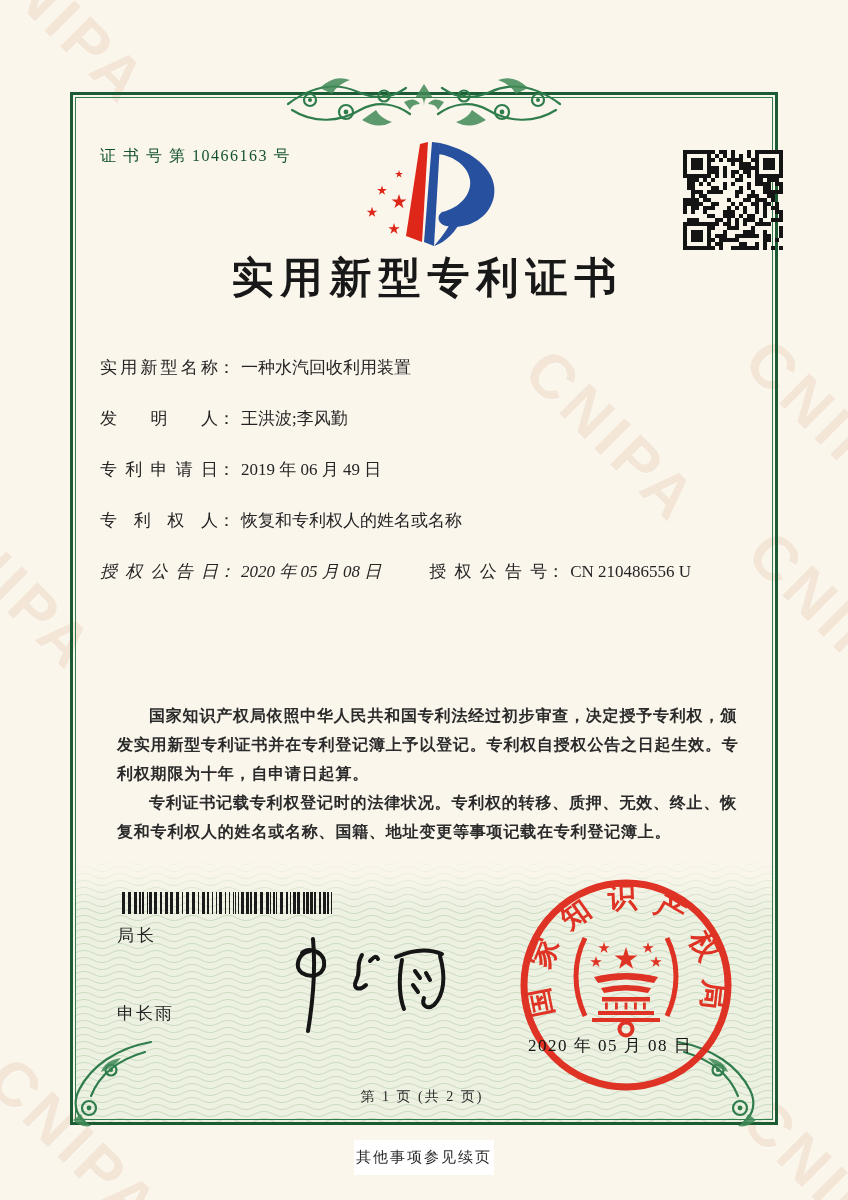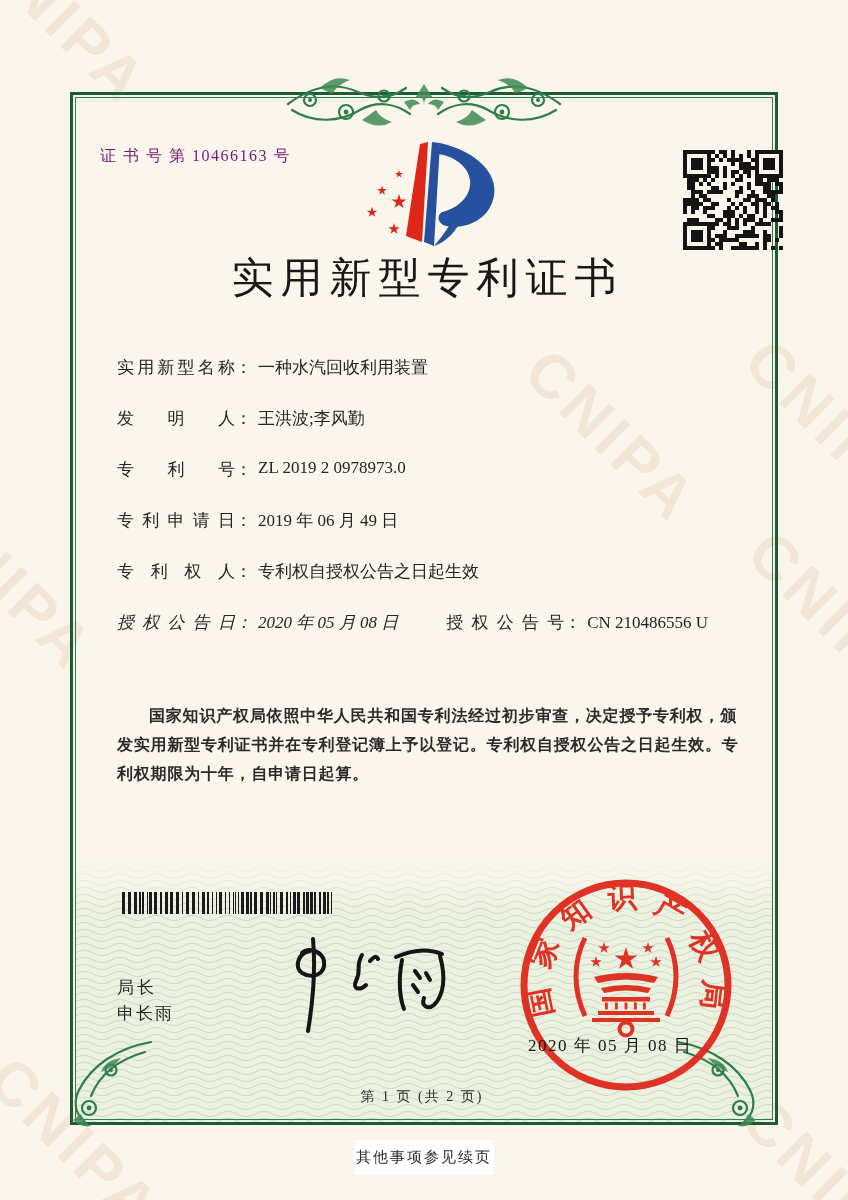--- a/index.html
+++ b/index.html
@@ -48,42 +48,42 @@
   
   .orn-top{position:absolute;left:284px;top:58px;z-index:3;}
   .corner{position:absolute;top:1036px;z-index:3;}
   .corner.left{left:55px;}
   .corner.right{left:674px;}
   .o1{stroke:var(--frame-green2);stroke-width:2.2;fill:none;stroke-linecap:round;}
   .of{fill:var(--frame-green2);stroke:none;}
   .of2{fill:var(--leaf);opacity:.85;stroke:none;}
 
   
-  .certno{position:absolute;left:100px;top:146px;z-index:4;font-size:16px;letter-spacing:1.5px;color:#701a75;}
+  .certno{position:absolute;left:100px;top:146px;z-index:4;font-size:16px;letter-spacing:1.5px;color:#14532d;}
   .logo{position:absolute;left:350px;top:130px;z-index:4;}
   .qr{position:absolute;left:683px;top:150px;z-index:4;}
   .title{position:absolute;left:0;right:0;top:250px;z-index:4;text-align:center;
-         font-size:42px;font-weight:normal;letter-spacing:7px;text-indent:7px;color:#181818;}
-
-  
-  .fields{position:absolute;left:117px;top:356px;width:645px;z-index:4;}
+         font-size:42px;font-weight:bold;letter-spacing:7px;text-indent:7px;color:#181818;}
+
+  
+  .fields{position:absolute;left:100px;top:356px;width:645px;z-index:4;}
   .frow{height:18px;margin-bottom:33px;font-size:17px;white-space:nowrap;color:#242424;}
   .flabel{display:inline-block;width:118px;text-align:justify;text-align-last:justify;vertical-align:top;}
   .fcolon{display:inline-block;vertical-align:top;}
   .fvalue{margin-left:6px;}
   .gpair{display:inline-block;width:325px;font-style:italic;}
 
   
   .body-text{position:absolute;left:117px;top:701px;width:632px;z-index:4;
              font-size:16px;line-height:29px;letter-spacing:.8px;color:#2a2a2a;font-weight:bold;}
   .body-text p{text-indent:2em;}
 
   
   .barcode{position:absolute;left:122px;top:892px;z-index:4;}
-  .signer-role{position:absolute;left:117px;top:976px;z-index:4;font-size:17px;letter-spacing:3px;}
+  .signer-role{position:absolute;left:117px;top:924px;z-index:4;font-size:17px;letter-spacing:3px;}
   .signer-name{position:absolute;left:117px;top:1002px;z-index:4;font-size:17px;letter-spacing:2px;}
   .signature{position:absolute;left:258px;top:933px;z-index:5;}
   .seal{position:absolute;left:515px;top:874px;z-index:5;opacity:.95;}
   .sealtxt{fill:var(--seal-red);font-weight:bold;font-size:29px;font-family:"Liberation Serif","DejaVu Serif",serif;}
   .emb{fill:var(--seal-red);}
   .embs{stroke:var(--seal-red);fill:none;}
   .seal-date{position:absolute;left:528px;top:1034px;z-index:6;font-size:17px;letter-spacing:1.5px;color:#141414;white-space:nowrap;}
   .pageinfo{position:absolute;left:0;right:4px;top:1088px;z-index:4;text-align:center;font-size:14px;letter-spacing:2px;color:#2b2b2b;}
   .note-wrap{position:absolute;left:0;right:0;top:1140px;z-index:4;text-align:center;}
   .note{display:inline-block;background:#ffffff;padding:8px 2px;font-size:15px;letter-spacing:2px;color:#2b2b2b;}
@@ -448,39 +448,37 @@
   <div class="title">实用新型专利证书</div>
 
   <div class="fields">
     <div class="frow">
       <span class="flabel">实用新型名称</span><span class="fcolon">：</span><span class="fvalue">一种水汽回收利用装置</span>
     </div>
     <div class="frow">
       <span class="flabel">发明人</span><span class="fcolon">：</span><span class="fvalue">王洪波;李风勤</span>
     </div>
     <div class="frow">
-      <span class="flabel">专利号</span><span class="fcolon">：</span><span class="fvalue">ZL 2019 2 0978973.0</span>
-    </div>
-    <div class="frow">
       <span class="flabel">专利申请日</span><span class="fcolon">：</span><span class="fvalue">2019 年 06 月 49 日</span>
     </div>
     <div class="frow">
-      <span class="flabel">专利权人</span><span class="fcolon">：</span><span class="fvalue">专利权自授权公告之日起生效</span>
+      <span class="flabel">专利权人</span><span class="fcolon">：</span><span class="fvalue">恢复和专利权人的姓名或名称</span>
     </div>
     <div class="frow">
       <span class="gpair">
         <span class="flabel">授权公告日</span><span class="fcolon">：</span><span class="fvalue">2020 年 05 月 08 日</span>
       </span><span class="gpair2">
         <span class="flabel">授权公告号</span><span class="fcolon">：</span><span class="fvalue">CN 210486556 U</span>
       </span>
     </div>
   </div>
 
   <div class="body-text">
     <p>国家知识产权局依照中华人民共和国专利法经过初步审查，决定授予专利权，颁发实用新型专利证书并在专利登记簿上予以登记。专利权自授权公告之日起生效。专利权期限为十年，自申请日起算。</p>
+    <p>专利证书记载专利权登记时的法律状况。专利权的转移、质押、无效、终止、恢复和专利权人的姓名或名称、国籍、地址变更等事项记载在专利登记簿上。</p>
   </div>
 
   <svg id="barcode" class="barcode" width="215" height="22" viewBox="0 0 215 22">
       <rect x="0" y="0" width="3" height="22" fill="#1a1a1a"></rect>
       <rect x="6" y="0" width="3" height="22" fill="#1a1a1a"></rect>
       <rect x="12" y="0" width="3" height="22" fill="#1a1a1a"></rect>
       <rect x="17" y="0" width="2" height="22" fill="#1a1a1a"></rect>
       <rect x="20" y="0" width="2" height="22" fill="#1a1a1a"></rect>
       <rect x="25" y="0" width="1" height="22" fill="#1a1a1a"></rect>
       <rect x="27" y="0" width="3" height="22" fill="#1a1a1a"></rect>

